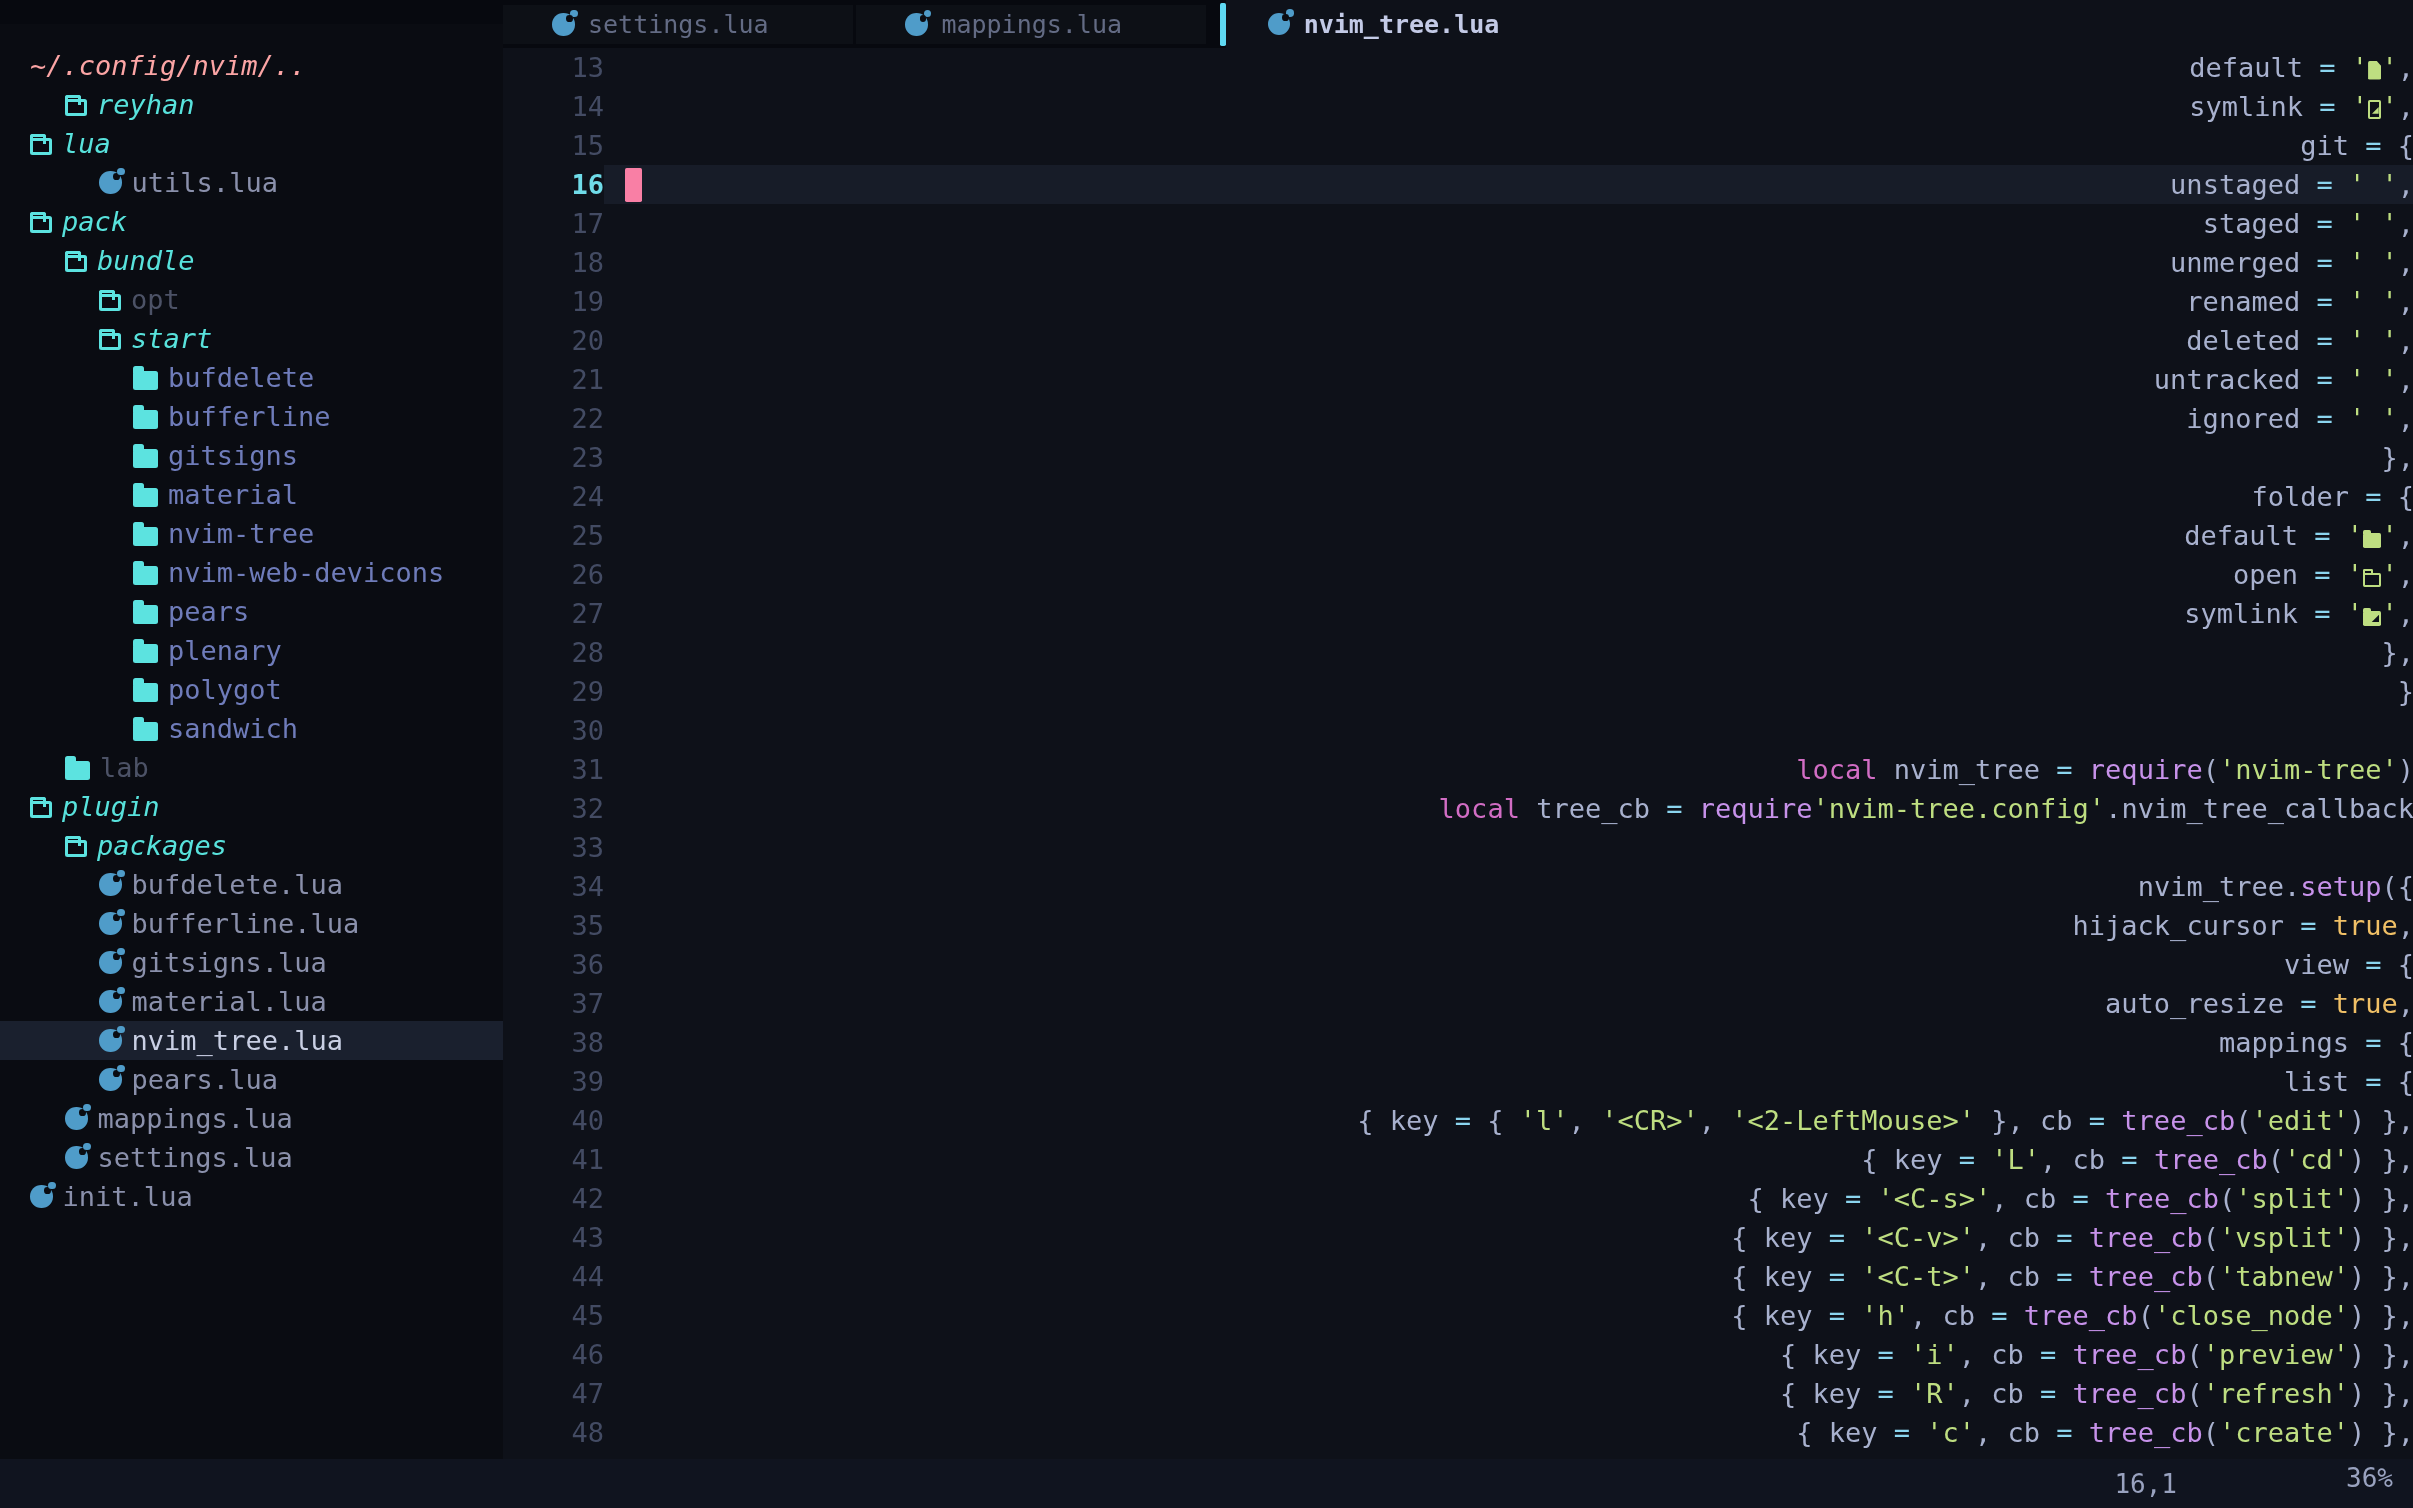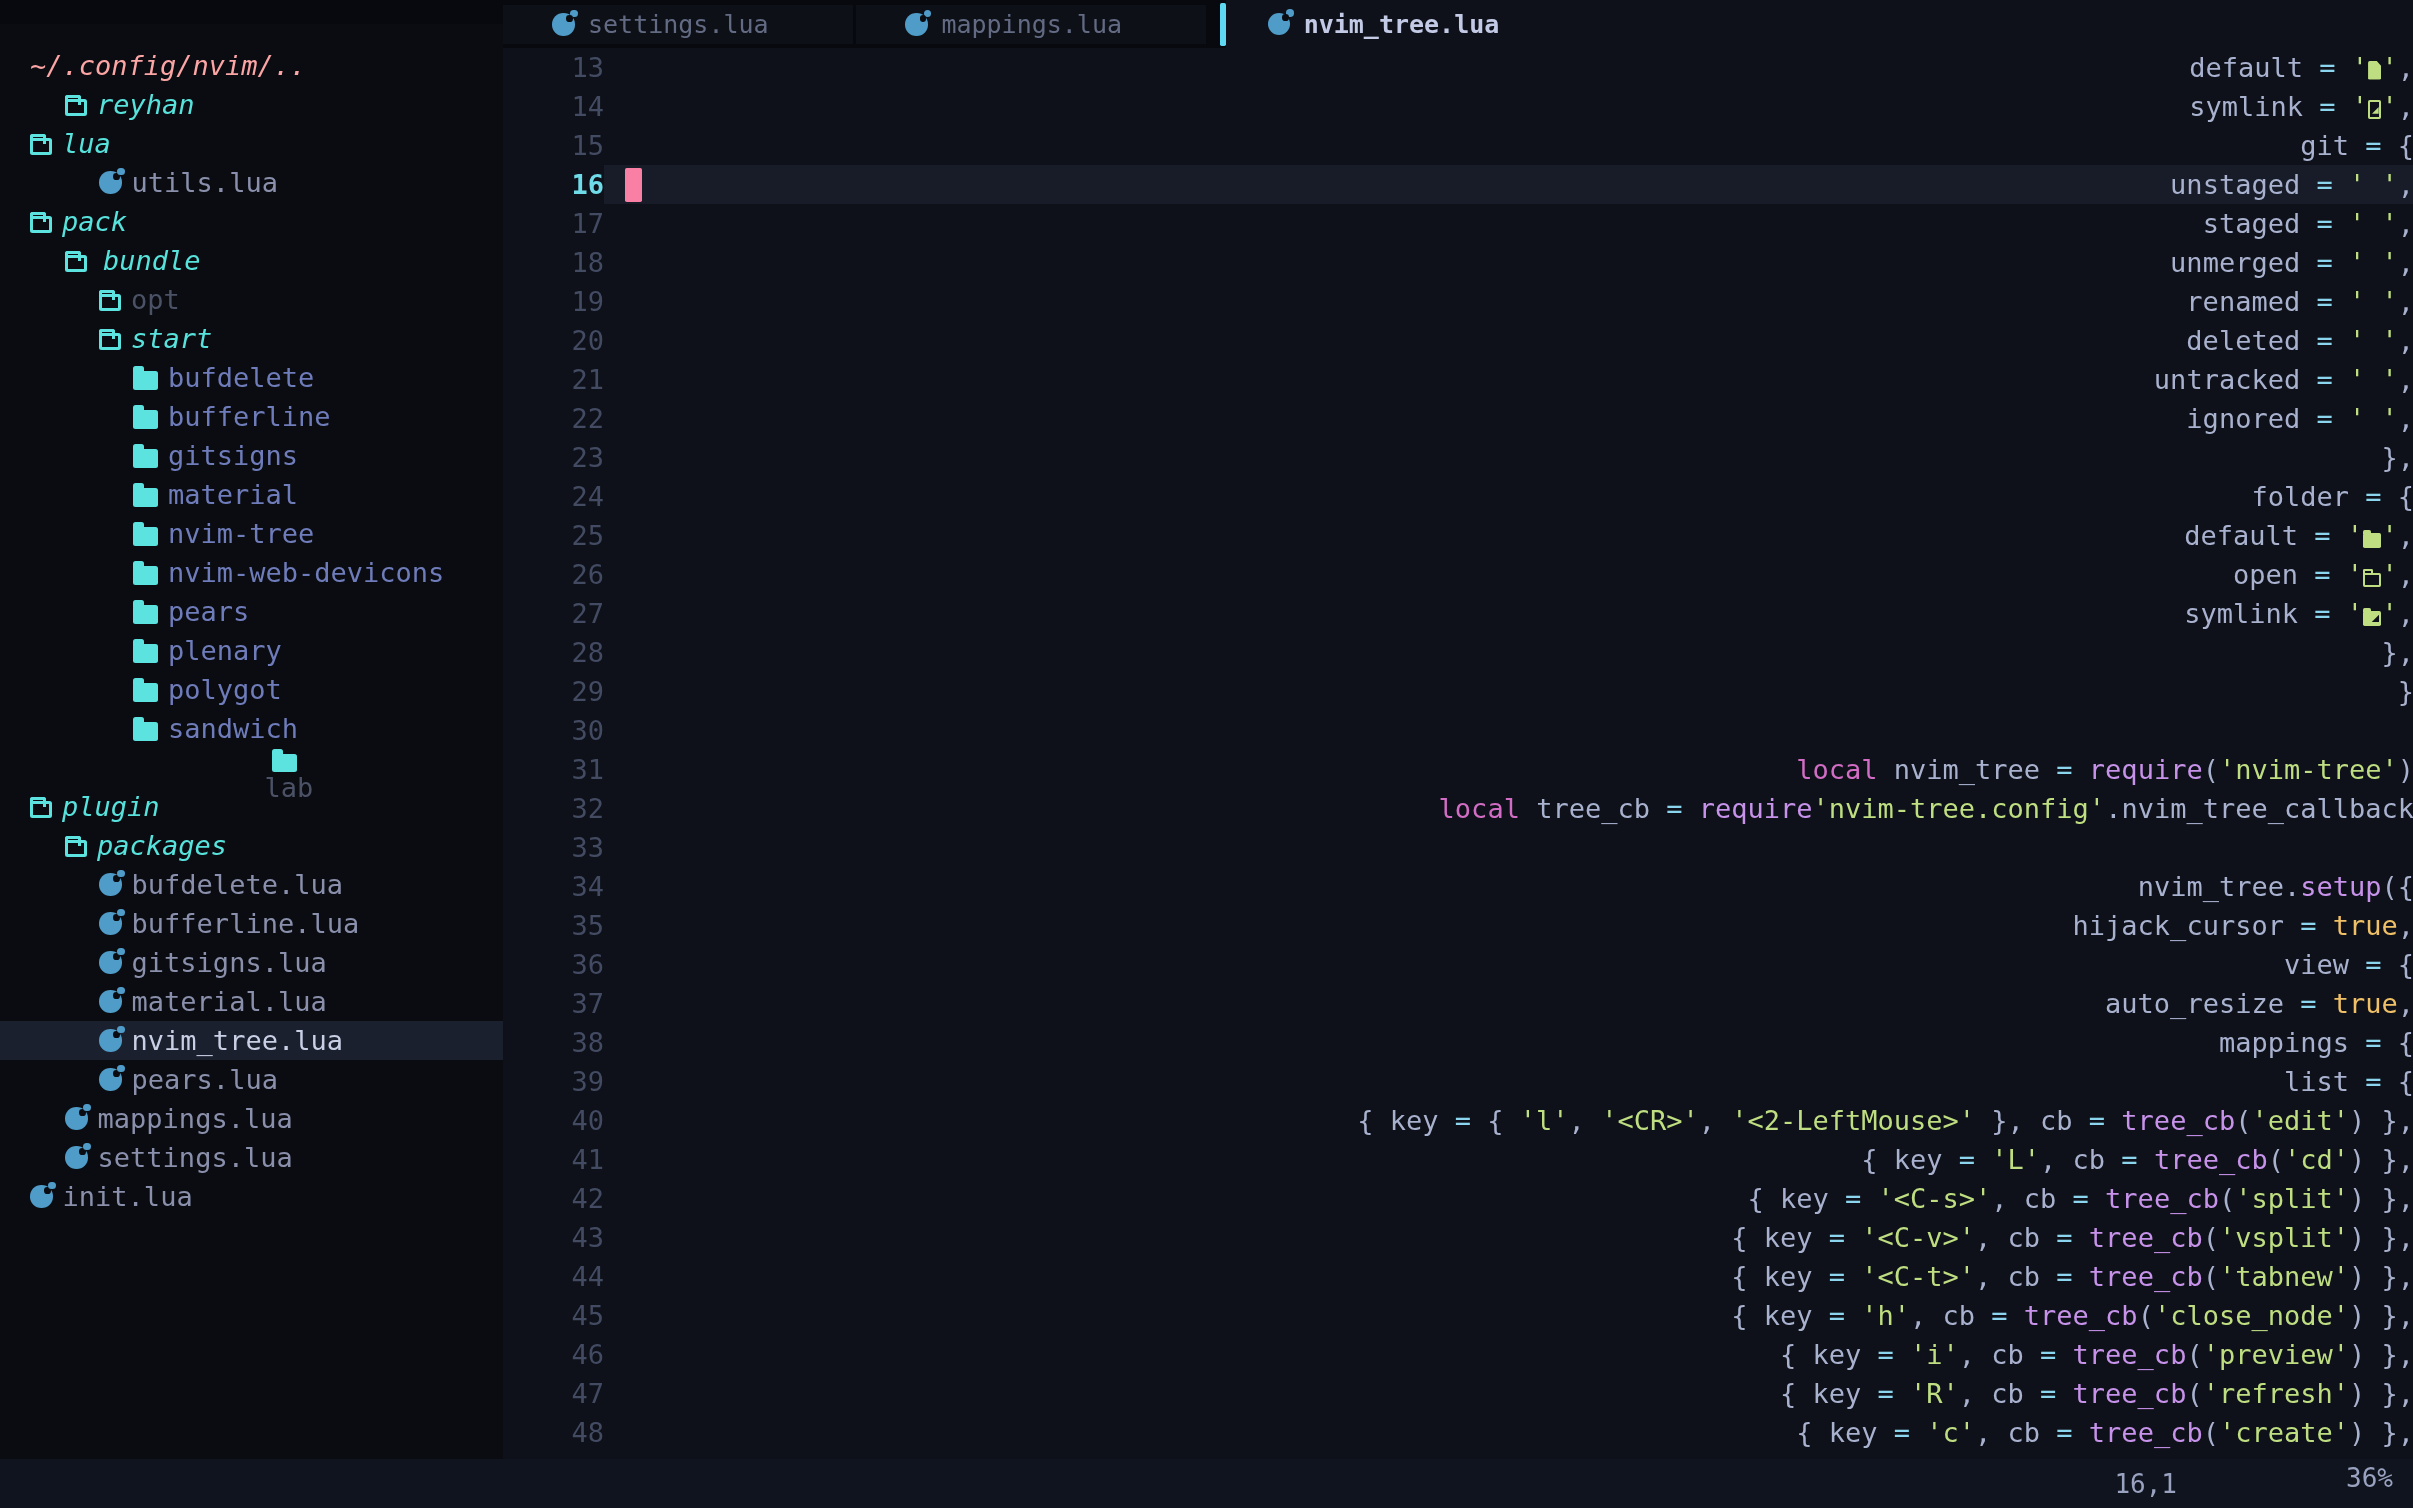--- a/index.html
+++ b/index.html
@@ -174,21 +174,21 @@
       <span class="tree-label st-open">lua</span>
     </div>
     <div class="tree-row" style="padding-left: 99px;">
       <span class="fic tree-lua"></span>
       <span class="tree-label st-file">utils.lua</span>
     </div>
     <div class="tree-row" style="padding-left: 30px; text-align: right;">
       <span class="fic fold-open"></span>
       <span class="tree-label st-open">pack</span>
     </div>
-    <div class="tree-row" style="padding-left: 65px; gap: 6px;">
+    <div class="tree-row" style="padding-left: 65px;">
       <span class="fic fold-open"></span>
       <span class="tree-label st-open">bundle</span>
     </div>
     <div class="tree-row" style="padding-left: 99px;">
       <span class="fic fold-open"></span>
       <span class="tree-label st-dim">opt</span>
     </div>
     <div class="tree-row" style="padding-left: 99px;">
       <span class="fic fold-open"></span>
       <span class="tree-label st-open">start</span>
@@ -226,21 +226,21 @@
       <span class="tree-label st-plug">plenary</span>
     </div>
     <div class="tree-row" style="padding-left: 133px;">
       <span class="fic fold-closed"></span>
       <span class="tree-label st-plug">polygot</span>
     </div>
     <div class="tree-row" style="padding-left: 133px;">
       <span class="fic fold-closed"></span>
       <span class="tree-label st-plug">sandwich</span>
     </div>
-    <div class="tree-row" style="padding-left: 65px; flex-direction: column;">
+    <div class="tree-row" style="padding-left: 65px;">
       <span class="fic fold-closed"></span>
       <span class="tree-label st-dim">lab</span>
     </div>
     <div class="tree-row" style="padding-left: 30px;">
       <span class="fic fold-open"></span>
       <span class="tree-label st-open">plugin</span>
     </div>
     <div class="tree-row" style="padding-left: 65px;">
       <span class="fic fold-open"></span>
       <span class="tree-label st-open">packages</span>

